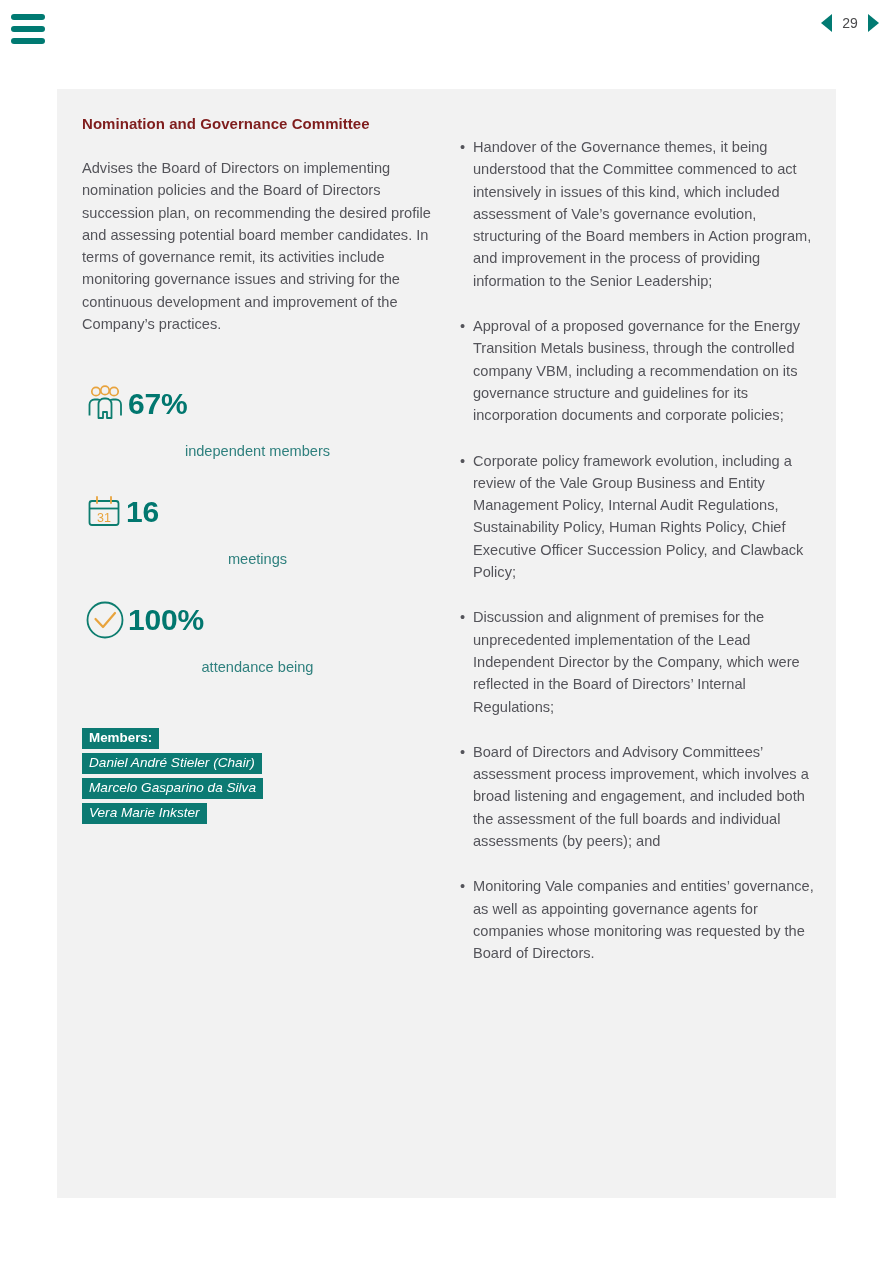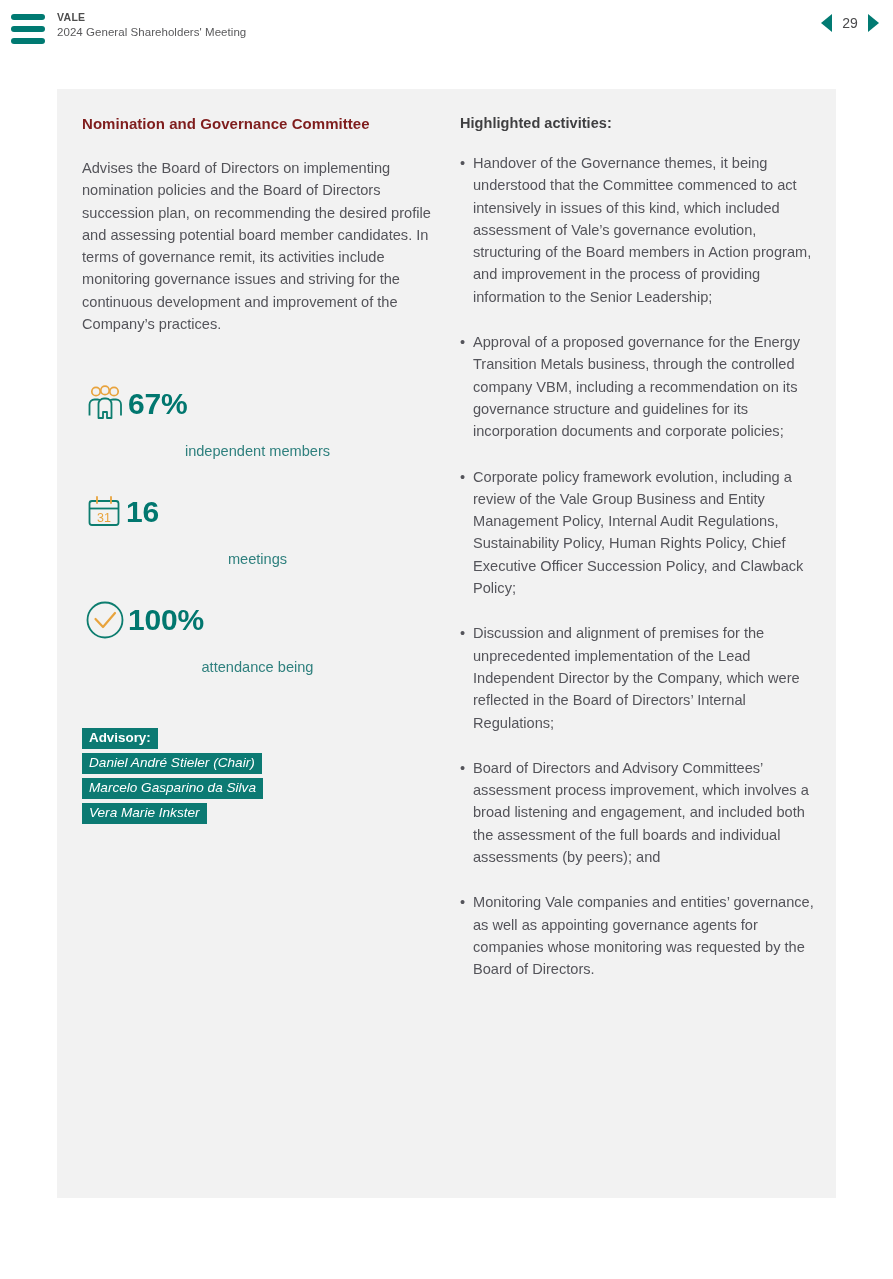--- a/index.html
+++ b/index.html
@@ -204,24 +204,20 @@
 <body>
 
 <div class="header">
 
   <div class="hamburger">
     <span></span>
     <span></span>
     <span></span>
   </div>
 
-  <div class="brand">
-    <div class="brand-title">VALE</div>
-    <div class="brand-sub">2024 General Shareholders' Meeting</div>
-  </div>
 
   <div class="pager">
     <div class="pager-arrow pager-prev"></div>
     <div class="pager-num">29</div>
     <div class="pager-arrow pager-next"></div>
   </div>
 </div>
 
 <div class="panel">
 
@@ -276,31 +272,30 @@
             </svg>
           </div>
           <div class="stat-value">100%</div>
         </div>
         <div class="stat-label">attendance being</div>
       </div>
 
     </div>
 
     <div class="members">
-      <span class="members-line head">Advisory:</span>
+      <span class="members-line head">Members:</span>
       <span class="members-line">Daniel André Stieler (Chair)</span>
       <span class="members-line">Marcelo Gasparino da Silva</span>
       <span class="members-line">Vera Marie Inkster</span>
     </div>
 
   </div>
 
   <div class="col-right">
 
-    <div class="sec-heading-dark">Highlighted activities:</div>
 
     <div class="bullets">
 
       <div class="bullet">
         <div class="bullet-dot">•</div>
         <div class="bullet-text">Handover of the Governance themes, it being understood that the Committee commenced to act intensively in issues of this kind, which included assessment of Vale’s governance evolution, structuring of the Board members in Action program, and improvement in the process of providing information to the Senior Leadership;</div>
       </div>
 
       <div class="bullet">
         <div class="bullet-dot">•</div>

